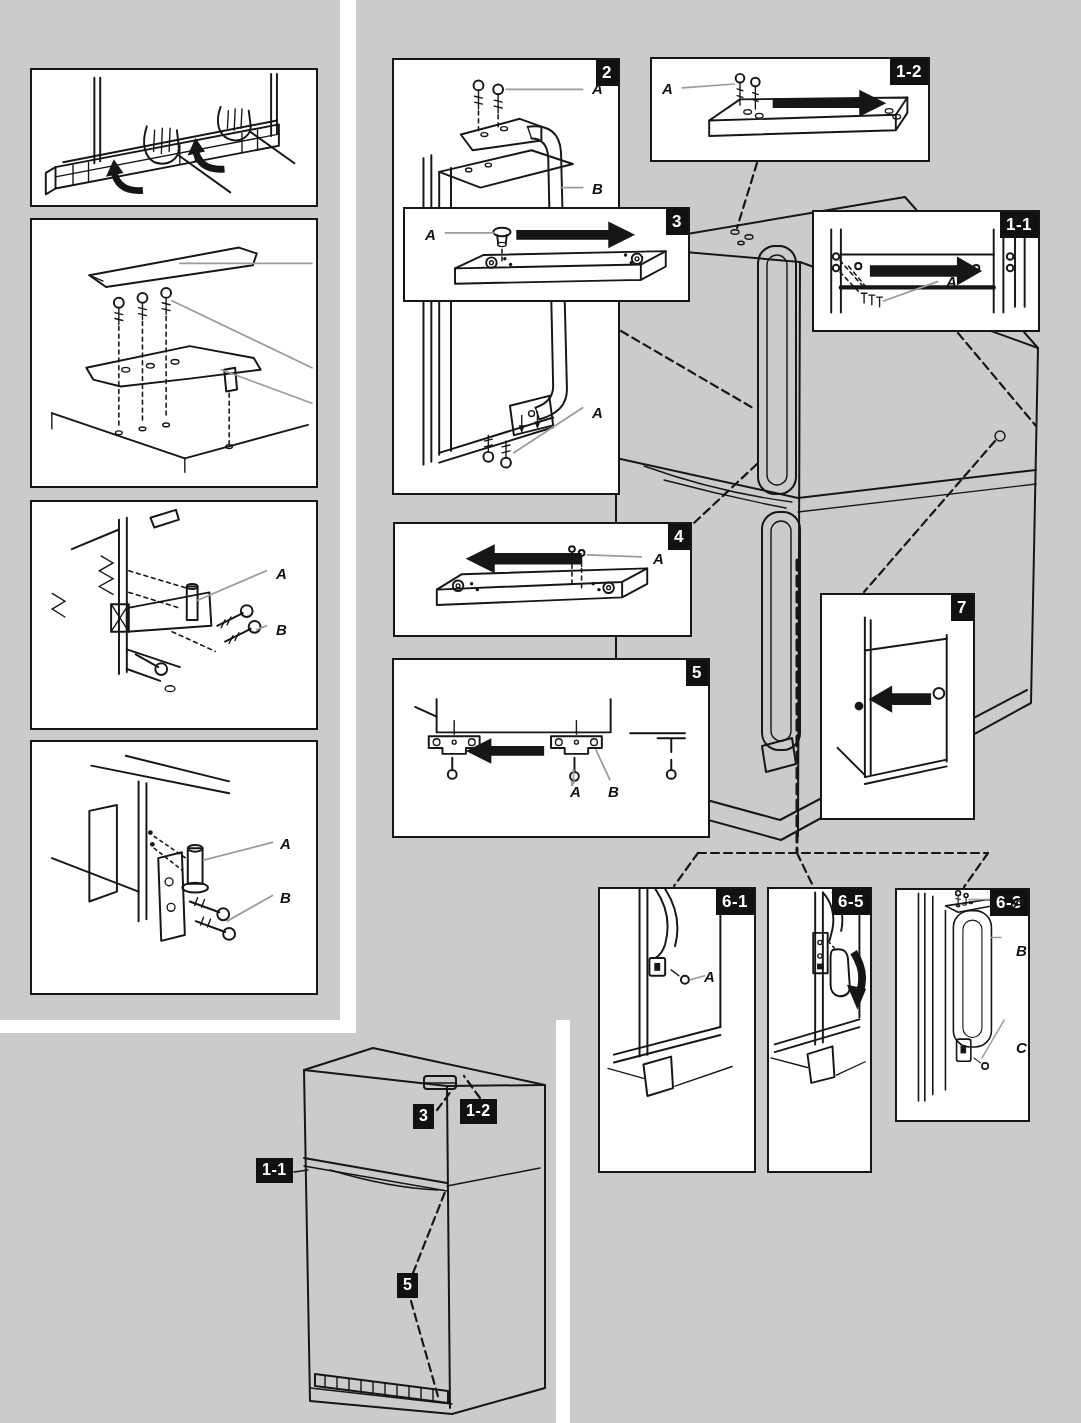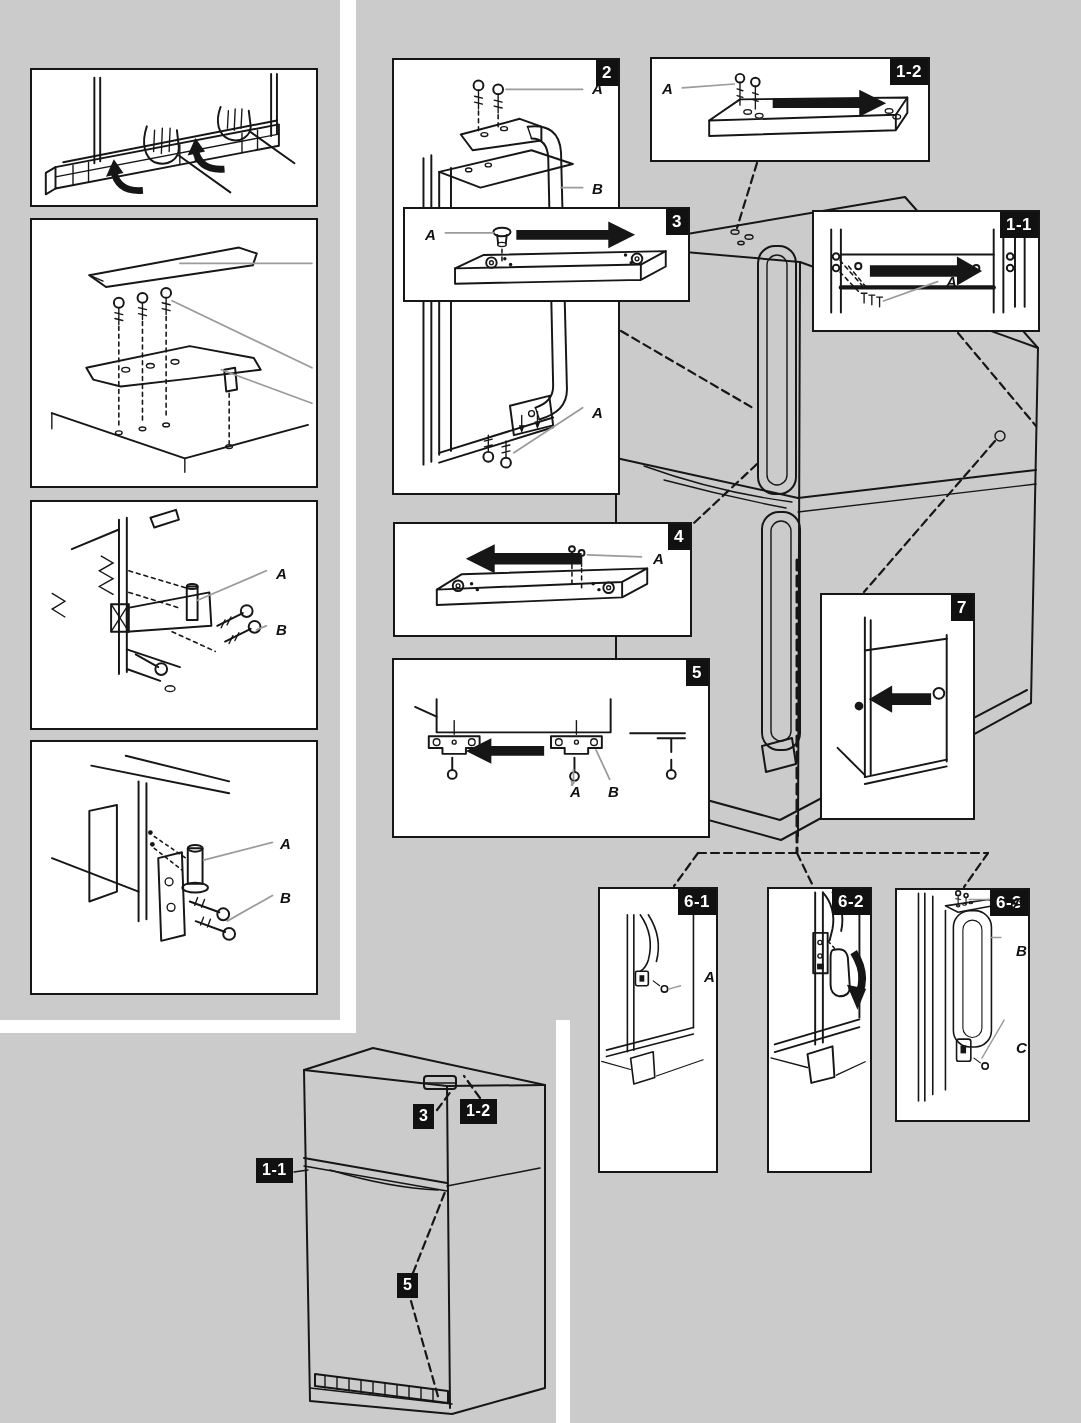--- a/index.html
+++ b/index.html
@@ -409,21 +409,21 @@
       <path class="stroke" d="M44,56 L128,44"></path>
       <path class="stroke" d="M16,156 L44,184"></path>
       <path class="stroke" d="M44,186 L128,168 M44,193 L128,175"></path>
       <polygon class="fillink" points="112,100 72,100 72,92 48,106 72,120 72,112 112,112"></polygon>
       <circle class="fillink" cx="38" cy="113" r="4.5"></circle>
       <circle class="stroke" cx="120" cy="100" r="5.5"></circle>
     </svg>
     <span class="tag">7</span>
   </div>
 
-  <div class="box" style="left:598px;top:887px;width:120px;height:286px">
+  <div class="box" style="left:598px;top:887px;width:158px;height:286px">
     <svg viewBox="0 0 144 286">
       <path class="stroke" d="M34,0 L34,170 M42,0 L42,168 M116,0 L116,140"></path>
       <path class="stroke" d="M50,0 Q68,26 60,56 Q57,66 50,70"></path>
       <path class="stroke" d="M60,0 Q78,28 70,58"></path>
       <rect class="stroke" x="44" y="70" width="16" height="18" rx="2"></rect>
       <rect class="fillink" x="49" y="75" width="6" height="8"></rect>
       <g>
         <path class="thin" d="M66,82 L74,88"></path>
         <circle class="stroke" cx="80" cy="92" r="4"></circle>
       </g>
@@ -448,21 +448,21 @@
       <path class="dash" style="stroke-width:1.6;stroke-dasharray:4 4" d="M61,50 L68,58"></path>
       <path class="stroke" d="M66,60 Q80,56 82,68 L84,98 Q84,108 73,108 Q64,106 64,96 L64,68 Q64,62 66,60 Z"></path>
       <g>
         <path d="M88,62 Q102,84 94,104" fill="none" stroke="#161616" stroke-width="8"></path>
         <polygon class="fillink" points="101,100 81,96 92,122"></polygon>
       </g>
       <path class="stroke" d="M6,158 L94,132 M6,166 L94,140"></path>
       <path class="stroke" d="M40,168 L66,160 L68,192 L44,198 Z"></path>
       <path class="thin" d="M2,172 L40,182 M70,190 L100,176"></path>
     </svg>
-    <span class="tag">6-2</span>
+    <span class="tag">6-5</span>
   </div>
 
   <div class="box" style="left:895px;top:888px;width:135px;height:234px">
     <svg viewBox="0 0 135 290">
       <path class="stroke" d="M12,4 L12,266 M20,4 L20,266 M30,8 L30,258"></path>
       <path class="stroke" d="M46,20 L100,12 L116,18 L62,28 Z"></path>
       <ellipse class="thin" cx="62" cy="20" rx="2.2" ry="1.3"></ellipse>
       <ellipse class="thin" cx="70" cy="18" rx="2.2" ry="1.3"></ellipse>
       <ellipse class="thin" cx="78" cy="16" rx="2.2" ry="1.3"></ellipse>
       <g>

